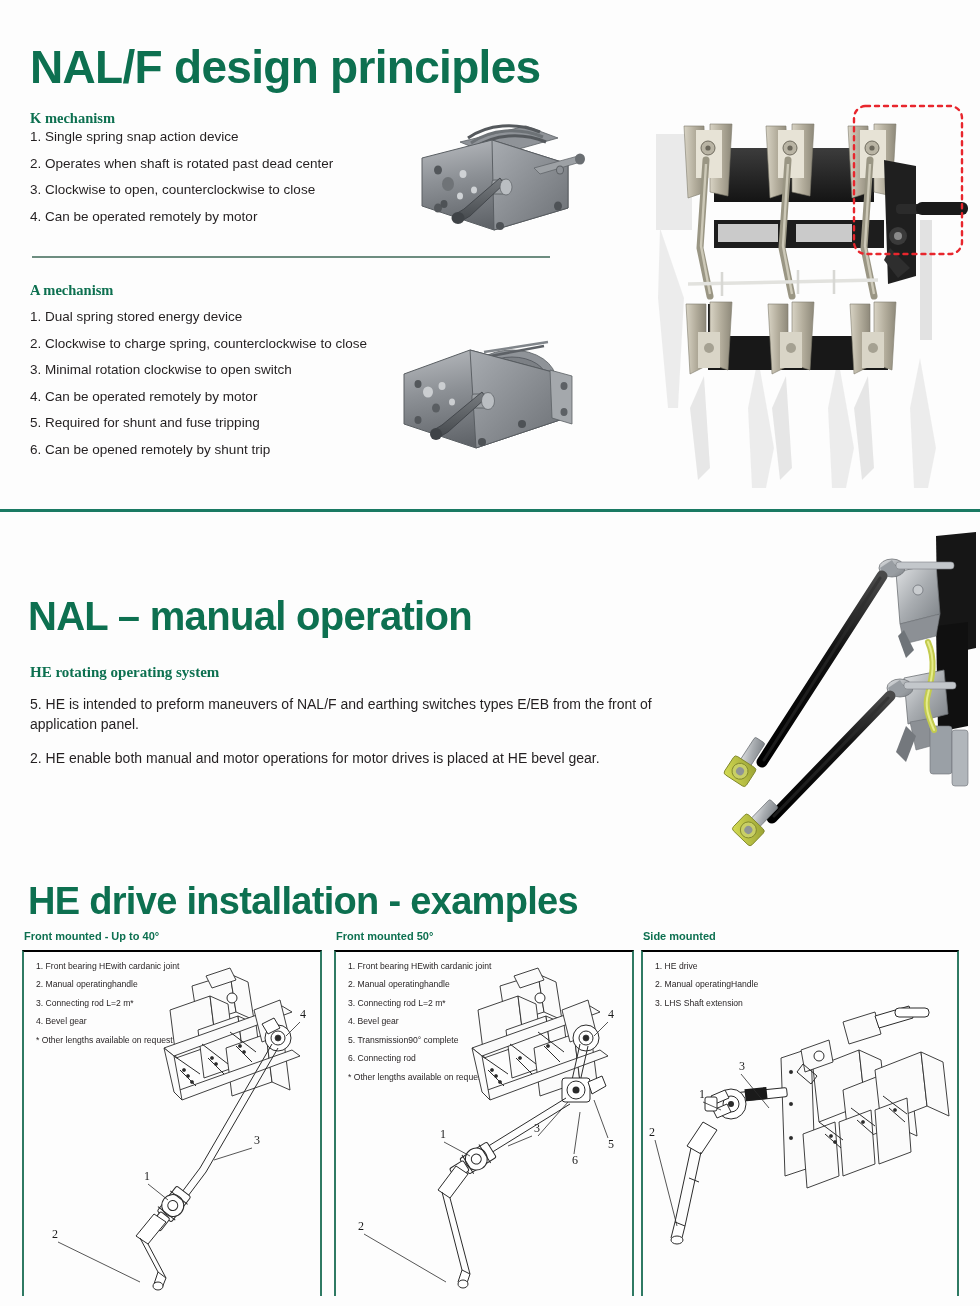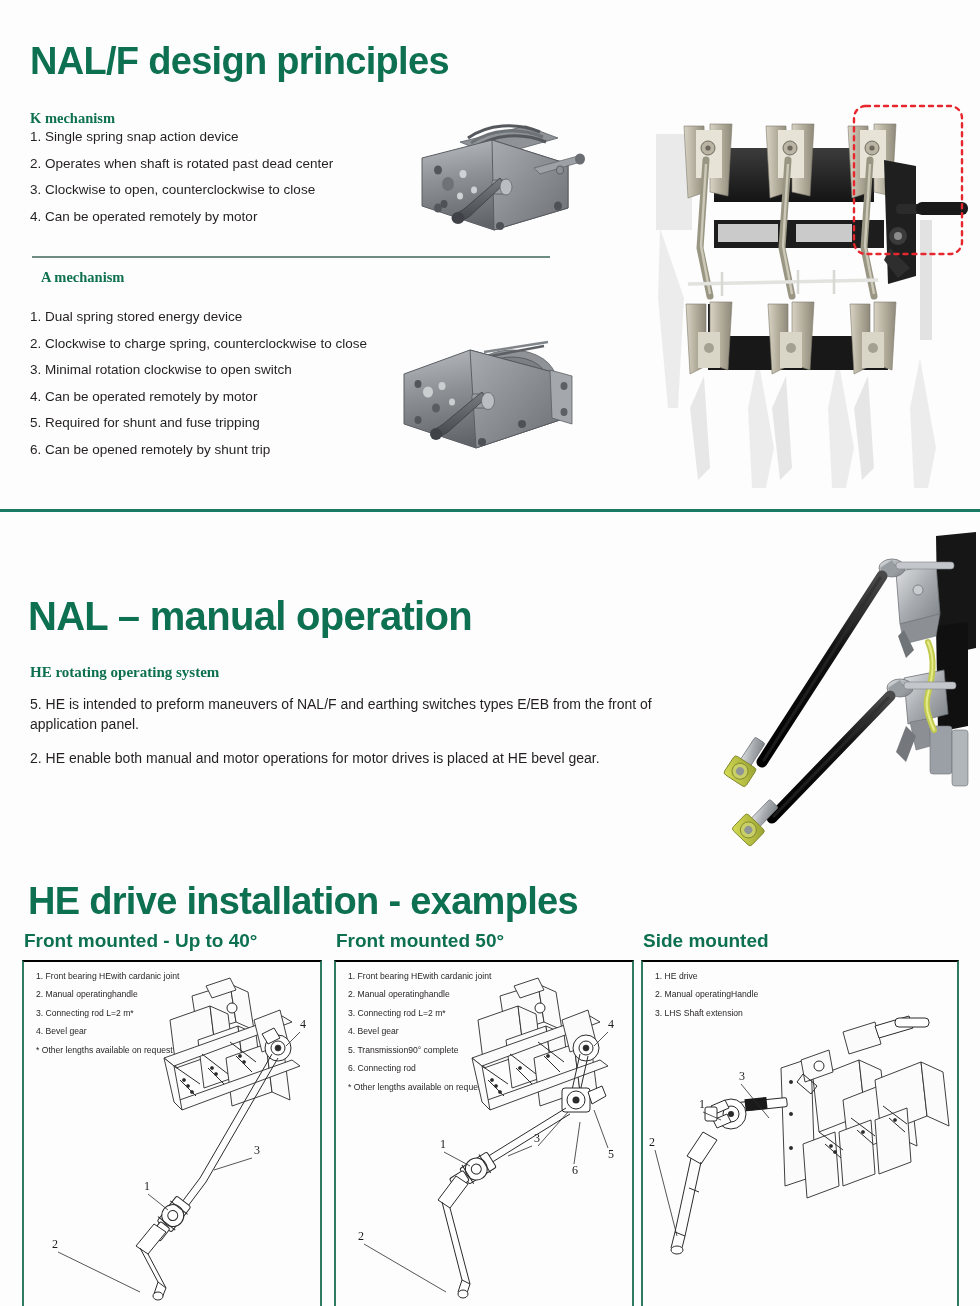--- a/index.html
+++ b/index.html
@@ -9,21 +9,21 @@
     background: #fdfdfd;
     font-family: "Liberation Sans", sans-serif;
     color: #231f20;
     position: relative;
     overflow: hidden;
   }
   .page { position:relative; width:980px; height:1306px; }
 
   
   h1.section-title {
-    font-size: 38px;
+    font-size: 46px;
     font-weight: bold;
     color: #0d7050;
     margin: 0;
     letter-spacing: -0.7px;
   }
   .sub-head {
     font-size: 14.5px;
     font-weight: bold;
     color: #0d7050;
     margin: 0;
@@ -39,21 +39,21 @@
   
   #sec1 { position:absolute; left:0; top:0; width:980px; height:512px; }
   #sec1 .title { position:absolute; left:30px; top:40px; }
   #sec1 .k-head { position:absolute; left:30px; top:110px; }
   #sec1 .k-list { position:absolute; left:30px; top:130px; }
   #sec1 .k-list .list-line { margin-bottom:13px; }
   .hr-gray {
     position:absolute; left:32px; top:256px; width:518px; height:2px;
     background:#6d8d80;
   }
-  #sec1 .a-head { position:absolute; left:30px; top:269px;margin-left:11px; }
+  #sec1 .a-head { position:absolute; left:30px; top:282px; }
   #sec1 .a-list { position:absolute; left:30px; top:310px; }
   #sec1 .a-list .list-line { margin-bottom:13px; }
 
   .divider-green {
     position:absolute; left:0; top:509px; width:980px; height:3px;
     background:#1a7a63;
   }
 
   
   #sec2 { position:absolute; left:0; top:512px; width:980px; height:345px; }
@@ -63,21 +63,21 @@
   #sec2 .body-text p {
     margin:0 0 13px 0; font-size:14px; line-height:1.45; color:#231f20;
   }
 
   
   #sec3 { position:absolute; left:0; top:860px; width:980px; height:446px; }
   #sec3 .title { position:absolute; left:28px; top:20px; font-size:38px; }
   .panels { position:absolute; left:0; top:70px; width:980px; height:376px; }
   .panel { position:absolute; top:0; height:376px; }
   .panel .p-title {
-    font-size:19px; font-weight:bold; color:#0d7050;
+    font-size:11px; font-weight:bold; color:#0d7050;
     margin:0 0 8px 2px;
   }
   .panel .p-box {
     position:relative;
     border-top:2px solid #000000;
     border-left:2px solid #2f7a63;
     border-right:2px solid #2f7a63;
     border-bottom:none;
     height:346px;
     background:transparent;

